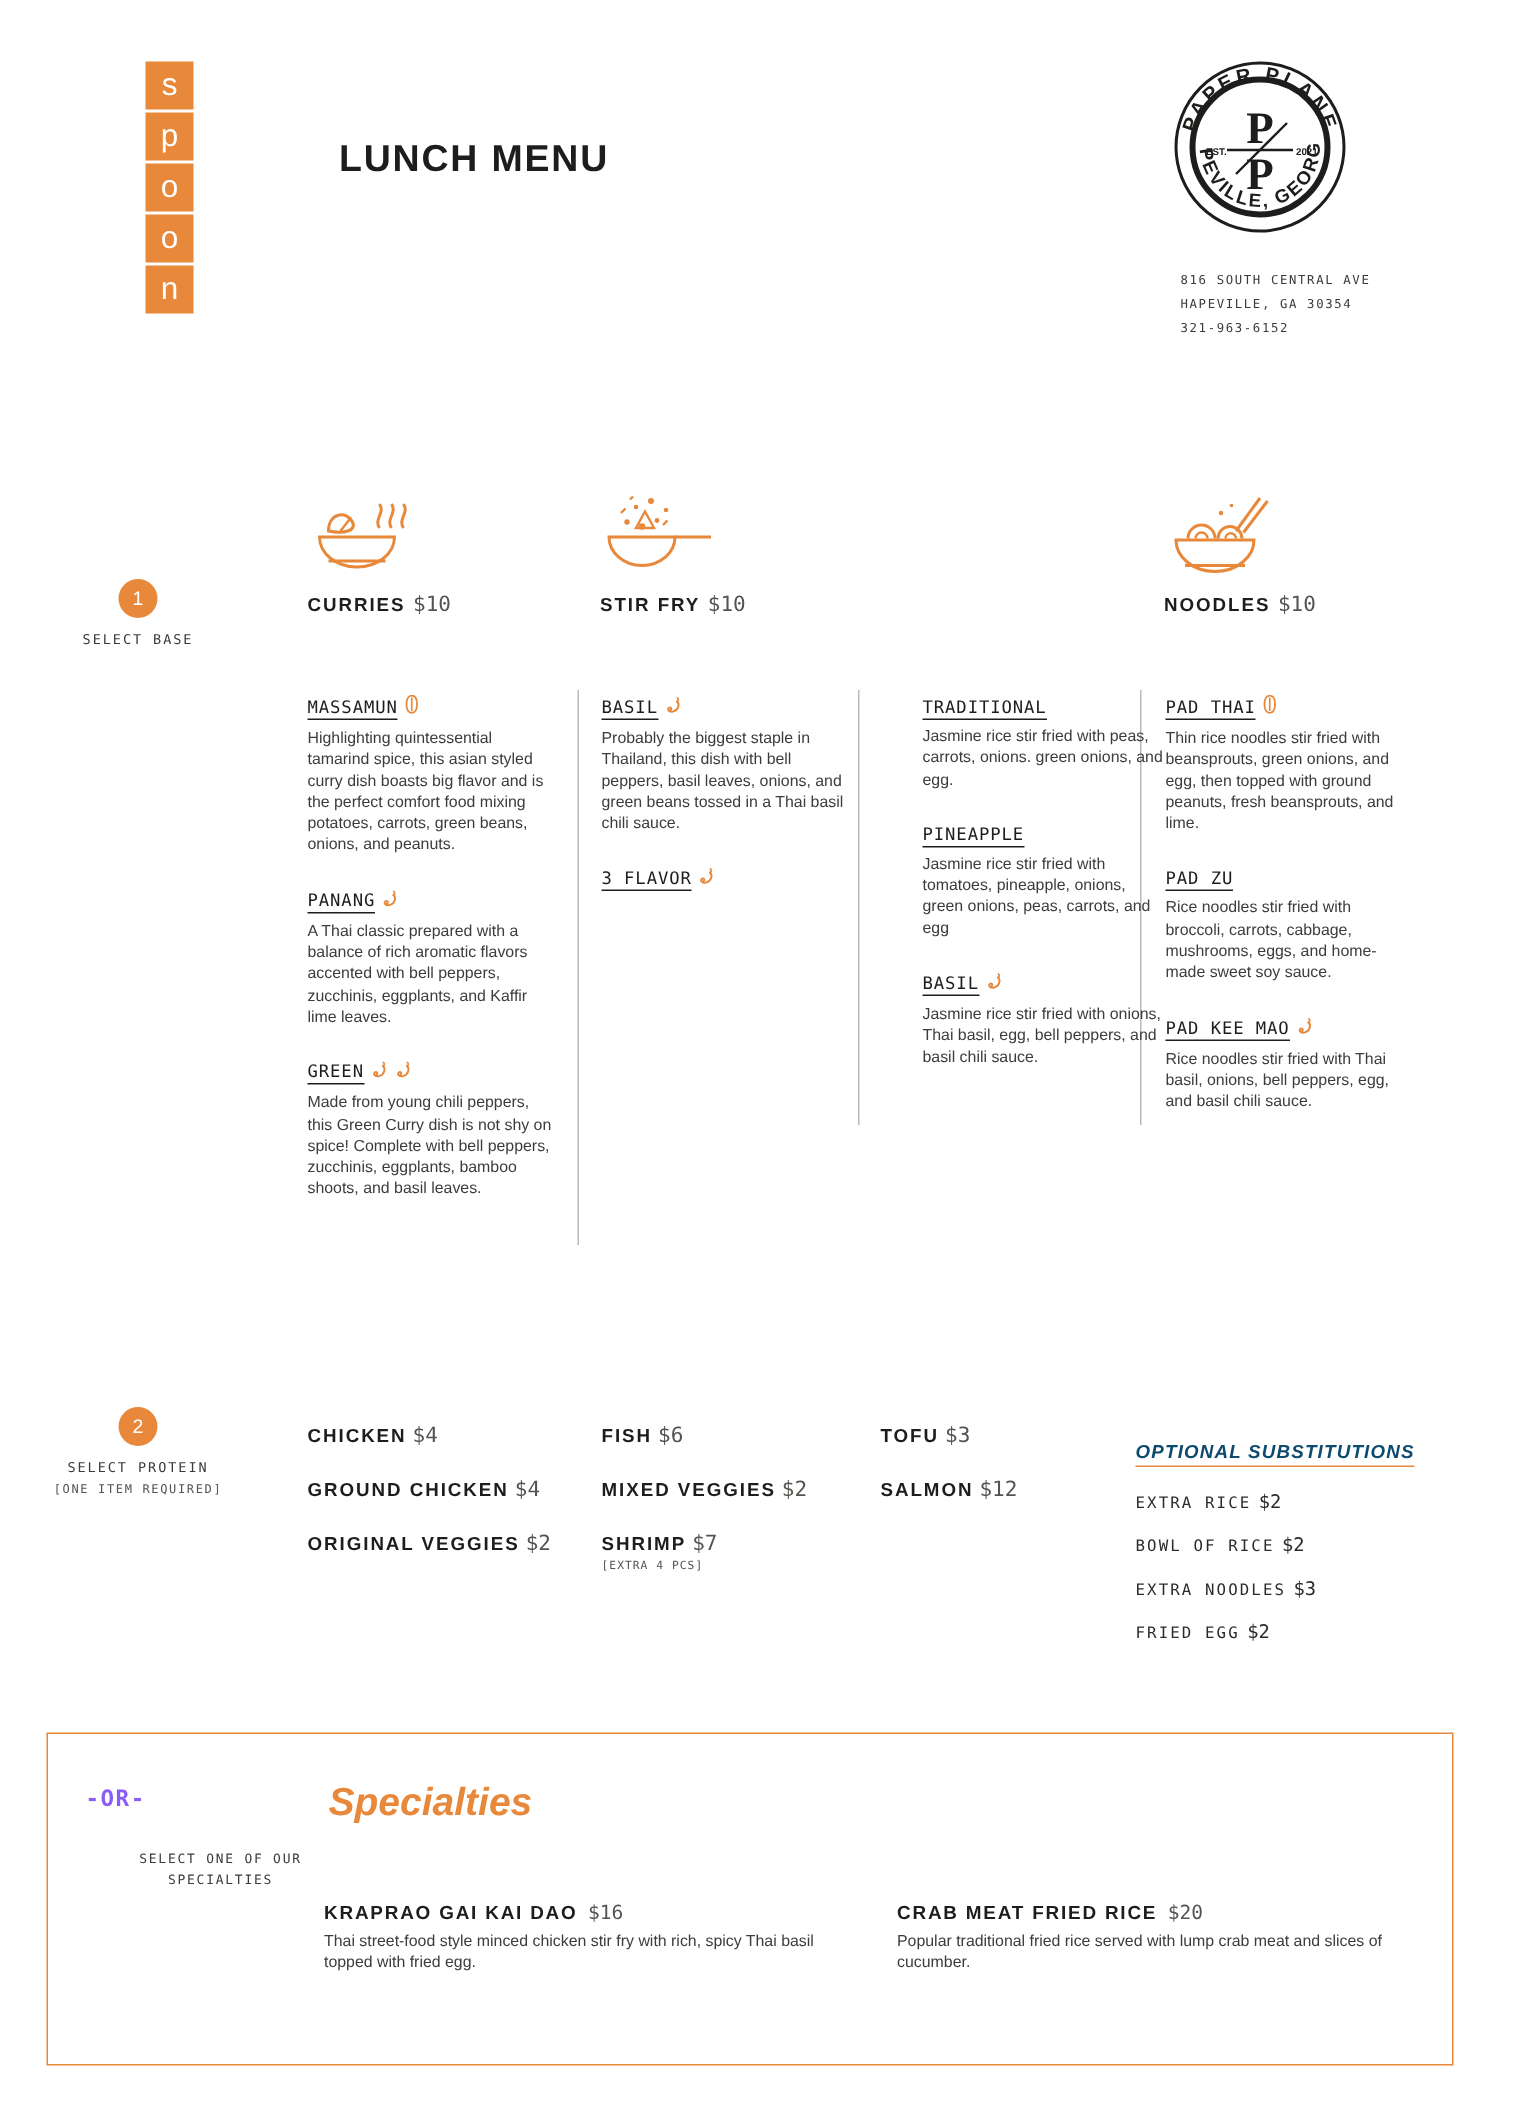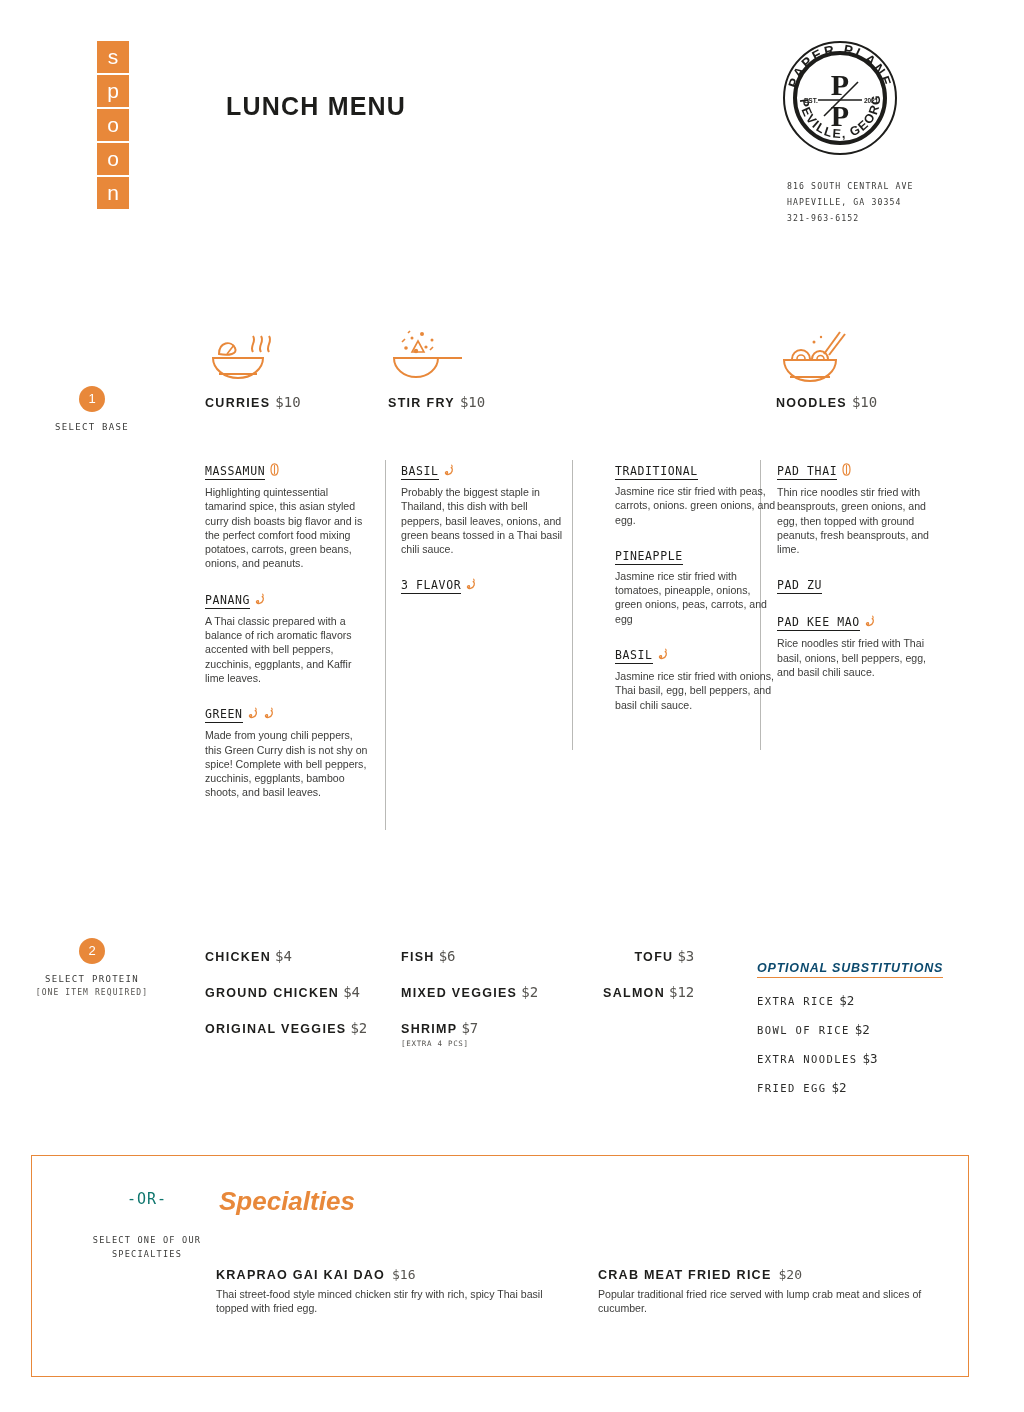--- a/index.html
+++ b/index.html
@@ -64,21 +64,21 @@
   .cat .namerow{margin-top:8px;white-space:nowrap;}
   .cat .nm{
     font-family:"Liberation Sans",sans-serif;font-weight:bold;
     font-size:12.5px;letter-spacing:1.3px;color:#1d1d1b;
   }
   .cat .pr{
     font-family:"DejaVu Sans Mono",monospace;
     font-size:14px;color:#55534f;margin-left:5px;letter-spacing:0px;
   }
   #cat0{left:205px;}
-  #cat1{left:388px;}
+  #cat1{left:400px;}
   #cat2{left:588px;}
   #cat3{left:776px;}
 
   
   .col{position:absolute;top:460px;width:164px;}
   #col0{left:205px;}
   #col1{left:401px;}
   #col2{left:615px;}
   #col3{left:777px;}
   .vline{position:absolute;width:1px;background:#b9b9b6;top:460px;}
@@ -97,21 +97,21 @@
   .dish .desc{
     font-family:"Liberation Sans",sans-serif;
     font-size:10.6px;line-height:14.3px;color:#3c3c3a;
     margin-top:5px;
   }
 
   
   .pcol{position:absolute;}
   #pcol0{left:205px;top:946px;}
   #pcol1{left:401px;top:946px;}
-  #pcol2{left:603px;top:946px;text-align:right;}
+  #pcol2{left:587px;top:946px;}
   .pitem{margin-bottom:17px;white-space:nowrap;}
   .pitem .pn{
     font-family:"Liberation Sans",sans-serif;font-weight:bold;
     font-size:12.5px;letter-spacing:1.3px;color:#1d1d1b;
   }
   .pitem .pp{
     font-family:"DejaVu Sans Mono",monospace;
     font-size:14px;color:#55534f;margin-left:4px;
   }
   .pitem .note{
@@ -139,23 +139,23 @@
     font-size:12.5px;color:#2b2b29;margin-left:5px;
   }
 
   
   .specbox{
     position:absolute;left:31px;top:1155px;
     width:938px;height:222px;
     border:1.3px solid #E8883A;box-sizing:border-box;
   }
   .or{
-    position:absolute;left:57px;top:1190px;width:180px;text-align:center;
-    font-family:"DejaVu Sans Mono",monospace;font-weight:normal;
-    font-size:15px;letter-spacing:1px;color:#0f766e;
+    position:absolute;left:57px;top:1190px;width:180px;text-align:left;
+    font-family:"DejaVu Sans Mono",monospace;font-weight:bold;
+    font-size:15px;letter-spacing:1px;color:#8b5cf6;
   }
   .or-sub{
     position:absolute;left:57px;top:1233px;width:180px;text-align:center;
     font-family:"DejaVu Sans Mono",monospace;
     font-size:8.6px;letter-spacing:1.2px;color:#3a3a38;line-height:14px;
   }
   .spec-title{
     position:absolute;left:219px;top:1186px;
     font-family:"Liberation Sans",sans-serif;
     font-style:italic;font-weight:bold;font-size:26px;
@@ -361,20 +361,21 @@
   <div class="col" id="col3">
       <div class="dish">
         <div class="hrow"><span class="dn">PAD THAI</span><span class="spice"><svg width="9" height="13" viewBox="0 0 9 13" aria-hidden="true">
               <path d="M4.5,0.8 C7,0.8 8,3.2 8,6.5 C8,9.8 7,12.2 4.5,12.2 C2,12.2 1,9.8 1,6.5 C1,3.2 2,0.8 4.5,0.8 Z" fill="none" stroke="#E8883A" stroke-width="1.2"></path>
               <line x1="4.5" y1="2" x2="4.5" y2="11" stroke="#E8883A" stroke-width="1.1"></line>
             </svg></span></div>
         <div class="desc">Thin rice noodles stir fried with beansprouts, green onions, and egg, then topped with ground peanuts, fresh beansprouts, and lime.</div>
       </div>
       <div class="dish">
         <div class="hrow"><span class="dn">PAD ZU</span></div>
+        <div class="desc">Rice noodles stir fried with broccoli, carrots, cabbage, mushrooms, eggs, and home-made sweet soy sauce.</div>
       </div>
       <div class="dish">
         <div class="hrow"><span class="dn">PAD KEE MAO</span><span class="spice"><svg width="11" height="12" viewBox="0 0 11 12" aria-hidden="true">
               <path d="M7.6,1.2 C8.6,2.2 8.2,3.4 7.2,3.8" fill="none" stroke="#E8883A" stroke-width="1.1" stroke-linecap="round"></path>
               <path d="M7.4,3.6 C9.2,5.2 8.4,9.6 4.6,10.4 C1.6,11 0.6,8.6 2.2,7.8 C3.6,7.2 4,8.8 3,9.4" fill="none" stroke="#E8883A" stroke-width="1.3" stroke-linecap="round" stroke-linejoin="round"></path>
             </svg></span></div>
         <div class="desc">Rice noodles stir fried with Thai basil, onions, bell peppers, egg, and basil chili sauce.</div>
       </div>
     </div>
 

